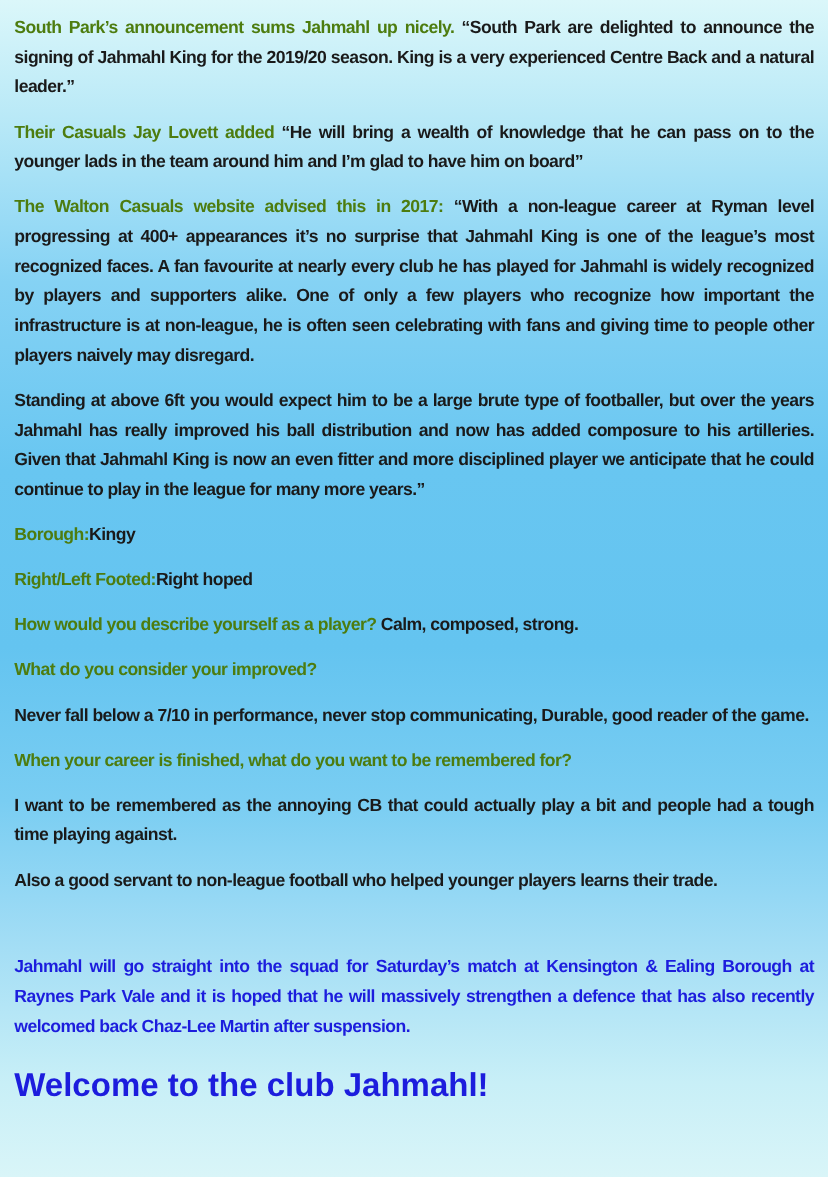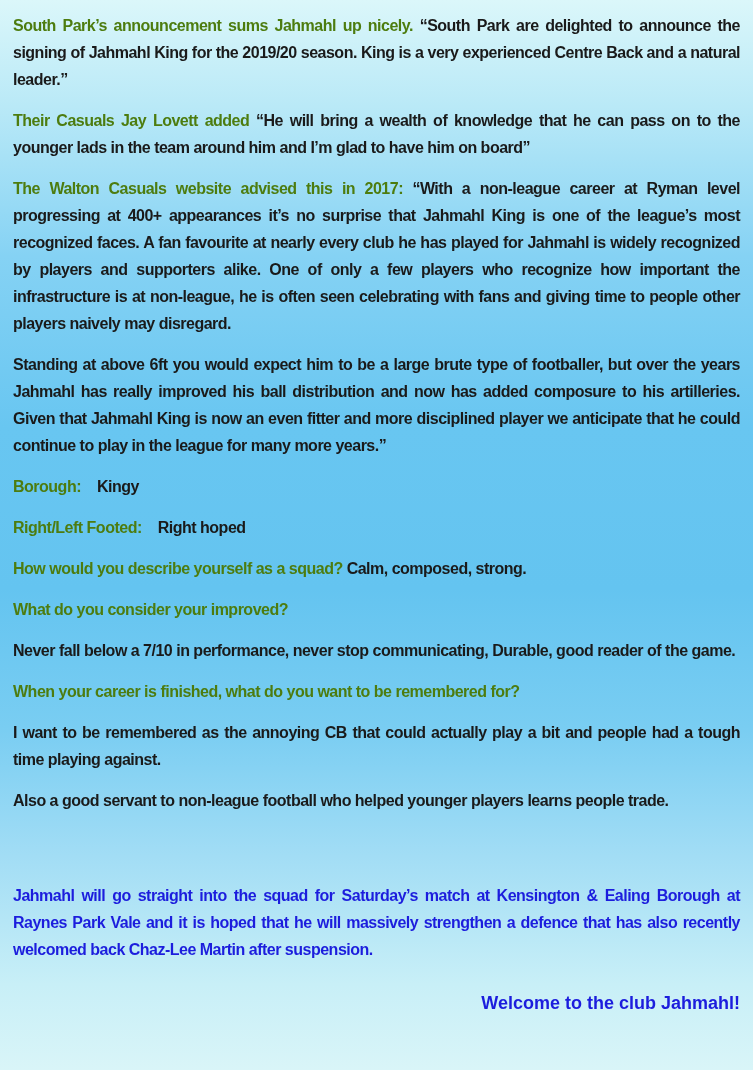--- a/index.html
+++ b/index.html
@@ -26,27 +26,27 @@
     color: #1a1a1a;
     overflow: hidden;
   }
   p {
     margin: 0 0 14px 0;
     text-align: justify;
   }
   .lead { color: #4d7c0f; }
   .dark { color: #1a1a1a; }
   .blue-para { color: #1c1ddd; }
-  .label-gap { margin-left: 16px; }
-  .closing { margin-top: 68px; }
+  .label-gap { }
+  .closing { margin-top: 52px; }
   .welcome {
     margin-top: 25px;
-    text-align: right;
+    text-align: left;
     color: #1c1ddd;
-    font-size: 18px;
+    font-size: 30px;
     line-height: 30px;
     letter-spacing: 0;
   }
 </style>
 </head>
 <body>
 
 <p>
   <span class="lead">South Park’s announcement sums Jahmahl up nicely.</span><span class="dark"> “South Park are delighted to announce the signing of Jahmahl King for the 2019/20 season. King is a very experienced Centre Back and a natural leader.”</span>
 </p>
@@ -65,41 +65,41 @@
 
 <p>
   <span class="lead">Borough:</span><span class="dark label-gap">Kingy</span>
 </p>
 
 <p>
   <span class="lead">Right/Left Footed:</span><span class="dark label-gap">Right hoped</span>
 </p>
 
 <p>
-  <span class="lead">How would you describe yourself as a squad?</span><span class="dark"> Calm, composed, strong.</span>
+  <span class="lead">How would you describe yourself as a player?</span><span class="dark"> Calm, composed, strong.</span>
 </p>
 
 <p>
   <span class="lead">What do you consider your improved?</span>
 </p>
 
 <p>
   <span class="dark">Never fall below a 7/10 in performance, never stop communicating, Durable, good reader of the game.</span>
 </p>
 
 <p>
   <span class="lead">When your career is finished, what do you want to be remembered for?</span>
 </p>
 
 <p>
   <span class="dark">I want to be remembered as the annoying CB that could actually play a bit and people had a tough time playing against.</span>
 </p>
 
 <p>
-  <span class="dark">Also a good servant to non-league football who helped younger players learns people trade.</span>
+  <span class="dark">Also a good servant to non-league football who helped younger players learns their trade.</span>
 </p>
 
 <p class="blue-para closing">
   <span>Jahmahl will go straight into the squad for Saturday’s match at Kensington &amp; Ealing Borough at Raynes Park Vale and it is hoped that he will massively strengthen a defence that has also recently welcomed back Chaz-Lee Martin after suspension.</span>
 </p>
 
 <p class="welcome">
   <span>Welcome to the club Jahmahl!</span>
 </p>
 

